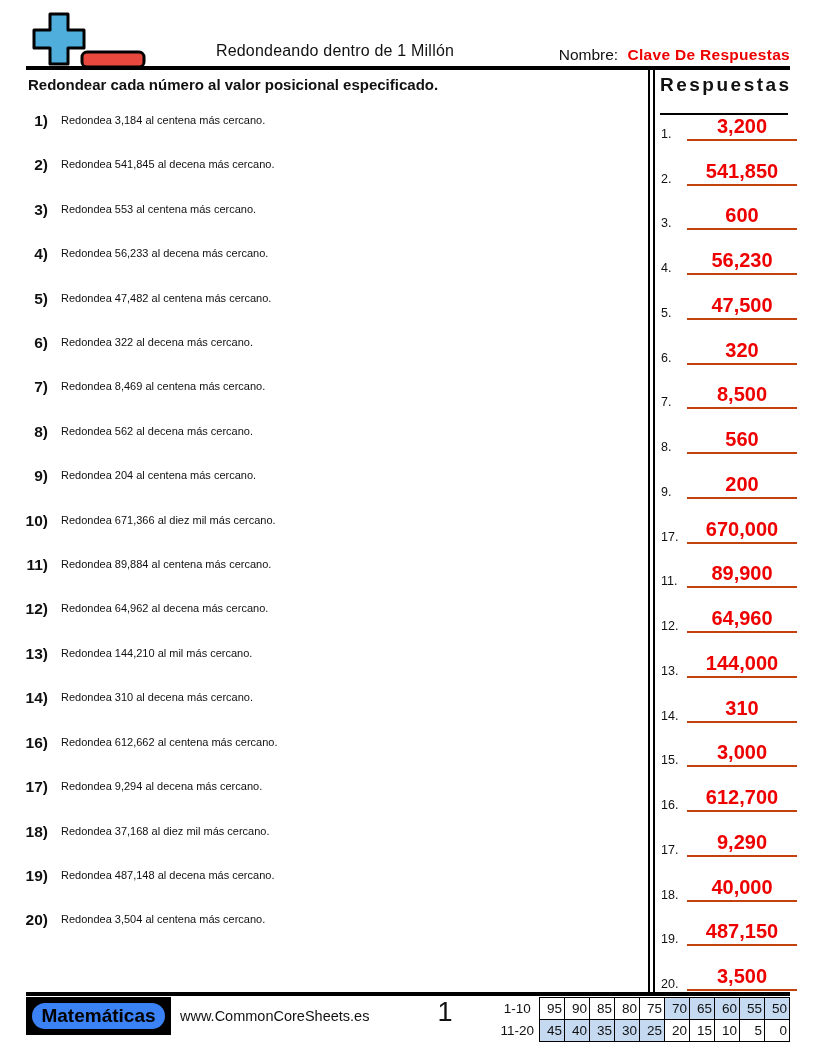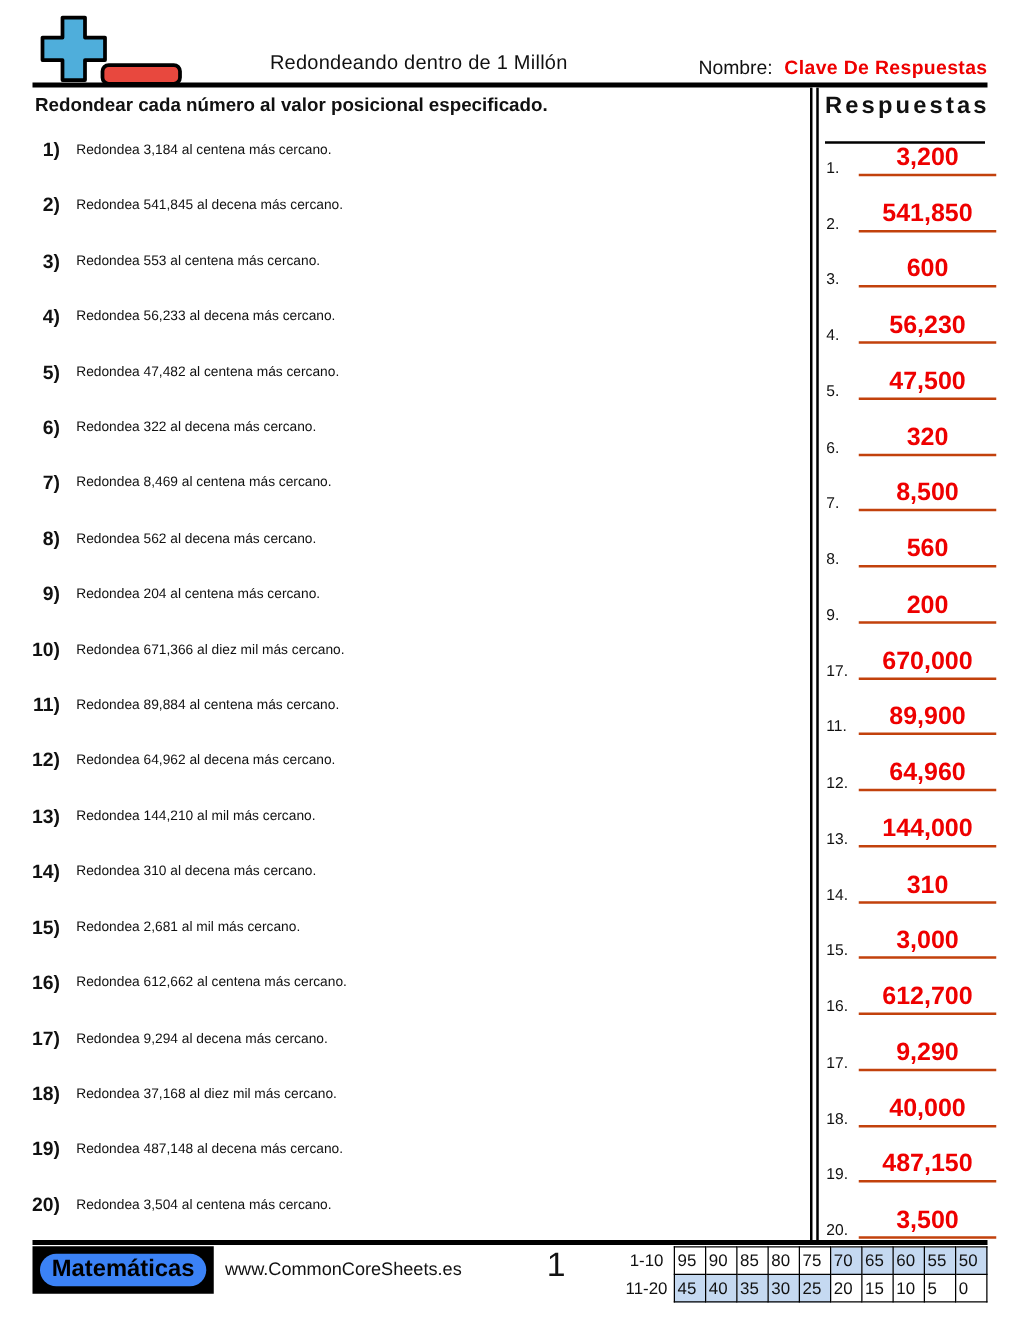--- a/index.html
+++ b/index.html
@@ -53,21 +53,21 @@
     background:#3b82f6;border-radius:16px;padding:2px 9px;
     font-weight:bold;font-size:19px;color:#000;white-space:nowrap;
   }
   .website{position:absolute;left:180px;top:1008px;font-size:14.5px;color:#111;}
   .page-number{position:absolute;left:400px;top:997px;width:90px;text-align:center;font-size:27px;color:#111;}
   
   .score-table{position:absolute;right:26px;top:997px;border-collapse:collapse;}
   .score-table td{font-size:13.5px;line-height:1;}
   .score-label{border:none;text-align:center;padding:0 5px 0 0;font-size:13px;white-space:nowrap;}
   .score-cell{
-    border:1.5px solid #000;width:20px;height:19px;text-align:left;
+    border:1.5px solid #000;width:20px;height:19px;text-align:right;
     padding:1px 2px;background:#fff;margin-top:44px;
   }
   .score-cell[data-hl="hl"]{background:var(--score-highlight);}
 </style>
 </head>
 <body>
 
 <div class="page">
 
   <div class="logo">
@@ -152,24 +152,20 @@
       <div class="q-row">
         <span class="q-num">13)</span>
         <span class="q-text">Redondea 144,210 al mil más cercano.</span>
       </div>
 
       <div class="q-row">
         <span class="q-num">14)</span>
         <span class="q-text">Redondea 310 al decena más cercano.</span>
       </div>
 
-      <div class="q-row">
-        <span class="q-num">15)</span>
-        <span class="q-text">Redondea 2,681 al mil más cercano.</span>
-      </div>
 
       <div class="q-row">
         <span class="q-num">16)</span>
         <span class="q-text">Redondea 612,662 al centena más cercano.</span>
       </div>
 
       <div class="q-row">
         <span class="q-num">17)</span>
         <span class="q-text">Redondea 9,294 al decena más cercano.</span>
       </div>

